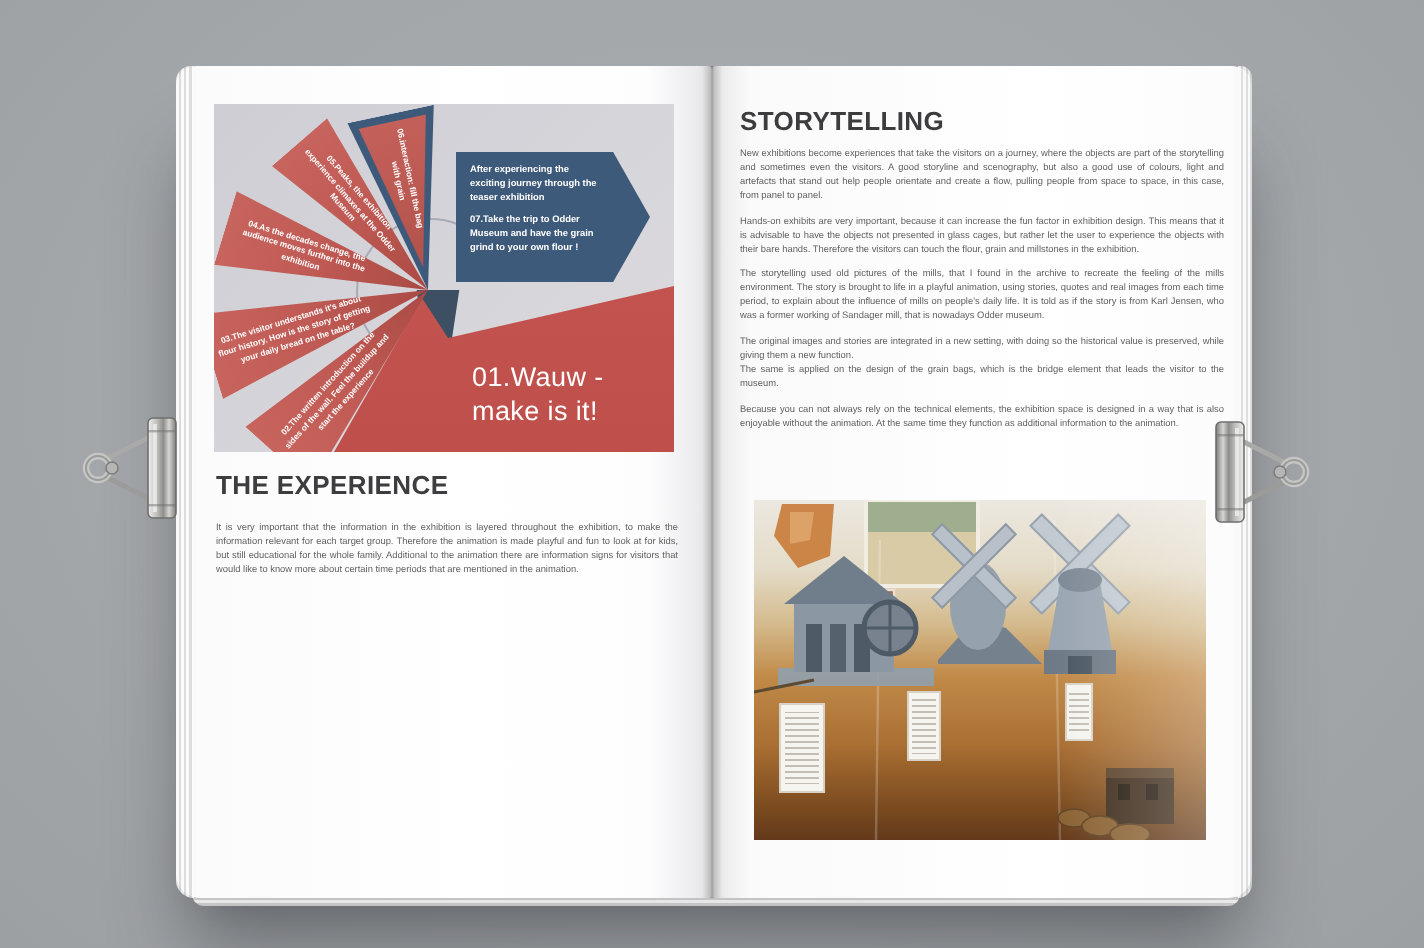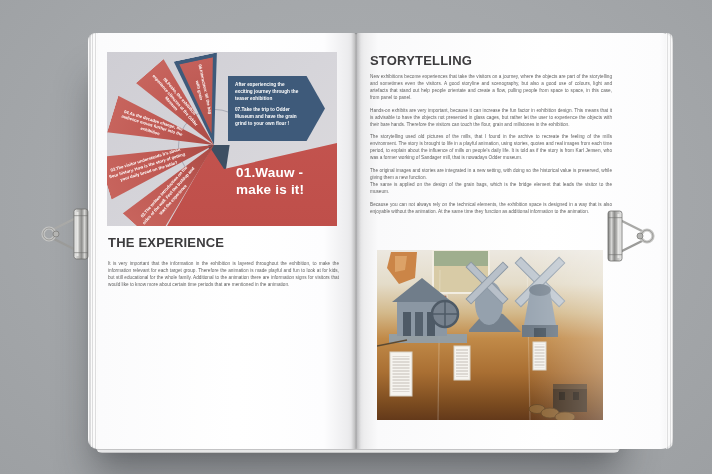--- a/index.html
+++ b/index.html
@@ -9,21 +9,21 @@
 
   
   .book-shadow{position:absolute;left:102px;top:62px;width:510px;height:376px;
                box-shadow:0 26px 36px 8px rgba(38,40,44,.45), 0 8px 16px rgba(38,40,44,.28);}
   .page{position:absolute;top:33px;height:416px;}
   .page-left{left:88px;width:268px;border-radius:10px 2px 2px 12px;
      background:linear-gradient(90deg,#efeff0 0%,#fbfbfc 4%,#ffffff 55%,#fdfdfe 88%,#ececee 97%,#dededf 100%);}
   .page-left::before{content:"";position:absolute;left:0;top:0;bottom:0;width:9px;border-radius:10px 0 0 12px;
      background:repeating-linear-gradient(90deg,#fcfcfc 0 1.5px,#d8d8d9 1.5px 2.6px);opacity:.85;}
   .page-right{left:356px;width:270px;border-radius:2px 10px 12px 2px;
-     background:linear-gradient(90deg,#d8d8da 0%,#ededee 2.5%,#fafafb 7%,#ffffff 60%,#fcfcfd 96%,#f1f1f2 100%);padding-left:47px;}
+     background:linear-gradient(90deg,#d8d8da 0%,#ededee 2.5%,#fafafb 7%,#ffffff 60%,#fcfcfd 96%,#f1f1f2 100%);}
   .page-right::after{content:"";position:absolute;right:0;top:0;bottom:0;width:7px;border-radius:0 10px 12px 0;
      background:repeating-linear-gradient(90deg,#fbfbfb 0 1.4px,#d9d9da 1.4px 2.4px);opacity:.8;}
   .bottom-stack{position:absolute;left:96px;top:447px;width:524px;height:6px;border-radius:0 0 8px 8px;
      background:repeating-linear-gradient(180deg,#f4f4f4 0 1.5px,#cdcdce 1.5px 3px);opacity:.9;}
   .spine{position:absolute;left:351px;top:33px;width:10px;height:416px;pointer-events:none;
      background:linear-gradient(90deg,rgba(0,0,0,0) 0%,rgba(0,0,0,.14) 40%,rgba(0,0,0,.26) 50%,rgba(0,0,0,.12) 62%,rgba(0,0,0,0) 100%);}
 
   
   .heading{position:absolute;margin:0;font-size:13px;font-weight:bold;color:#3d3c3e;letter-spacing:.2px;}
   .para{white-space:pre-line;margin:0 0 5.5px 0;font-size:4.7px;line-height:1.5;color:#5f5f5f;text-align:justify;}
@@ -31,22 +31,22 @@
 
   
   .infographic{position:absolute;left:19px;top:19px;width:230px;height:174px;overflow:hidden;
      background:linear-gradient(135deg,#cfced4 0%,#d6d5da 55%,#dcdadd 100%);}
   .arc{position:absolute;left:71px;top:57px;width:72px;height:72px;border:1px solid rgba(85,95,115,.35);
        border-radius:50%;clip-path:polygon(0 0,100% 0,0 100%);}
   .navy-tri{position:absolute;left:98px;top:93px;width:28px;height:80px;background:#3d4f63;
        clip-path:polygon(12% 0,88% 0,45% 100%);}
   .swoosh{position:absolute;inset:0;background:linear-gradient(180deg,#c65752 0%,#bf4f4a 100%);
        clip-path:polygon(60px 174px,104px 97px,117px 117px,230px 91px,230px 174px);}
-  .info-title{position:absolute;left:129px;top:112px;margin:0;color:#fff;font-size:13.5px;
-       font-weight:bold;line-height:1.28;letter-spacing:.2px;}
+  .info-title{position:absolute;left:129px;top:128px;margin:0;color:#fff;font-size:13.5px;
+       font-weight:normal;line-height:1.28;letter-spacing:.2px;}
   .wedge,.wedge-blue{position:absolute;transform-origin:0 50%;
        clip-path:polygon(0 50%,100% 2%,100% 98%);}
   .wedge{background:linear-gradient(90deg,#aa4a44 0%,#c05a54 55%,#c7645d 100%);}
   .wedge-blue{background:#3e5a7a;}
   .w06-inner{position:absolute;left:13%;right:4%;top:11%;bottom:11%;
        clip-path:polygon(0 50%,100% 2%,100% 98%);
        background:linear-gradient(90deg,#b2524b 0%,#c4605a 100%);}
   .w02{left:107px;top:70px;width:112px;height:46px;transform:rotate(132deg);}
   .w03{left:107px;top:70px;width:114px;height:46px;transform:rotate(163deg);}
   .w04{left:107px;top:73px;width:106px;height:40px;transform:rotate(-163deg);}

